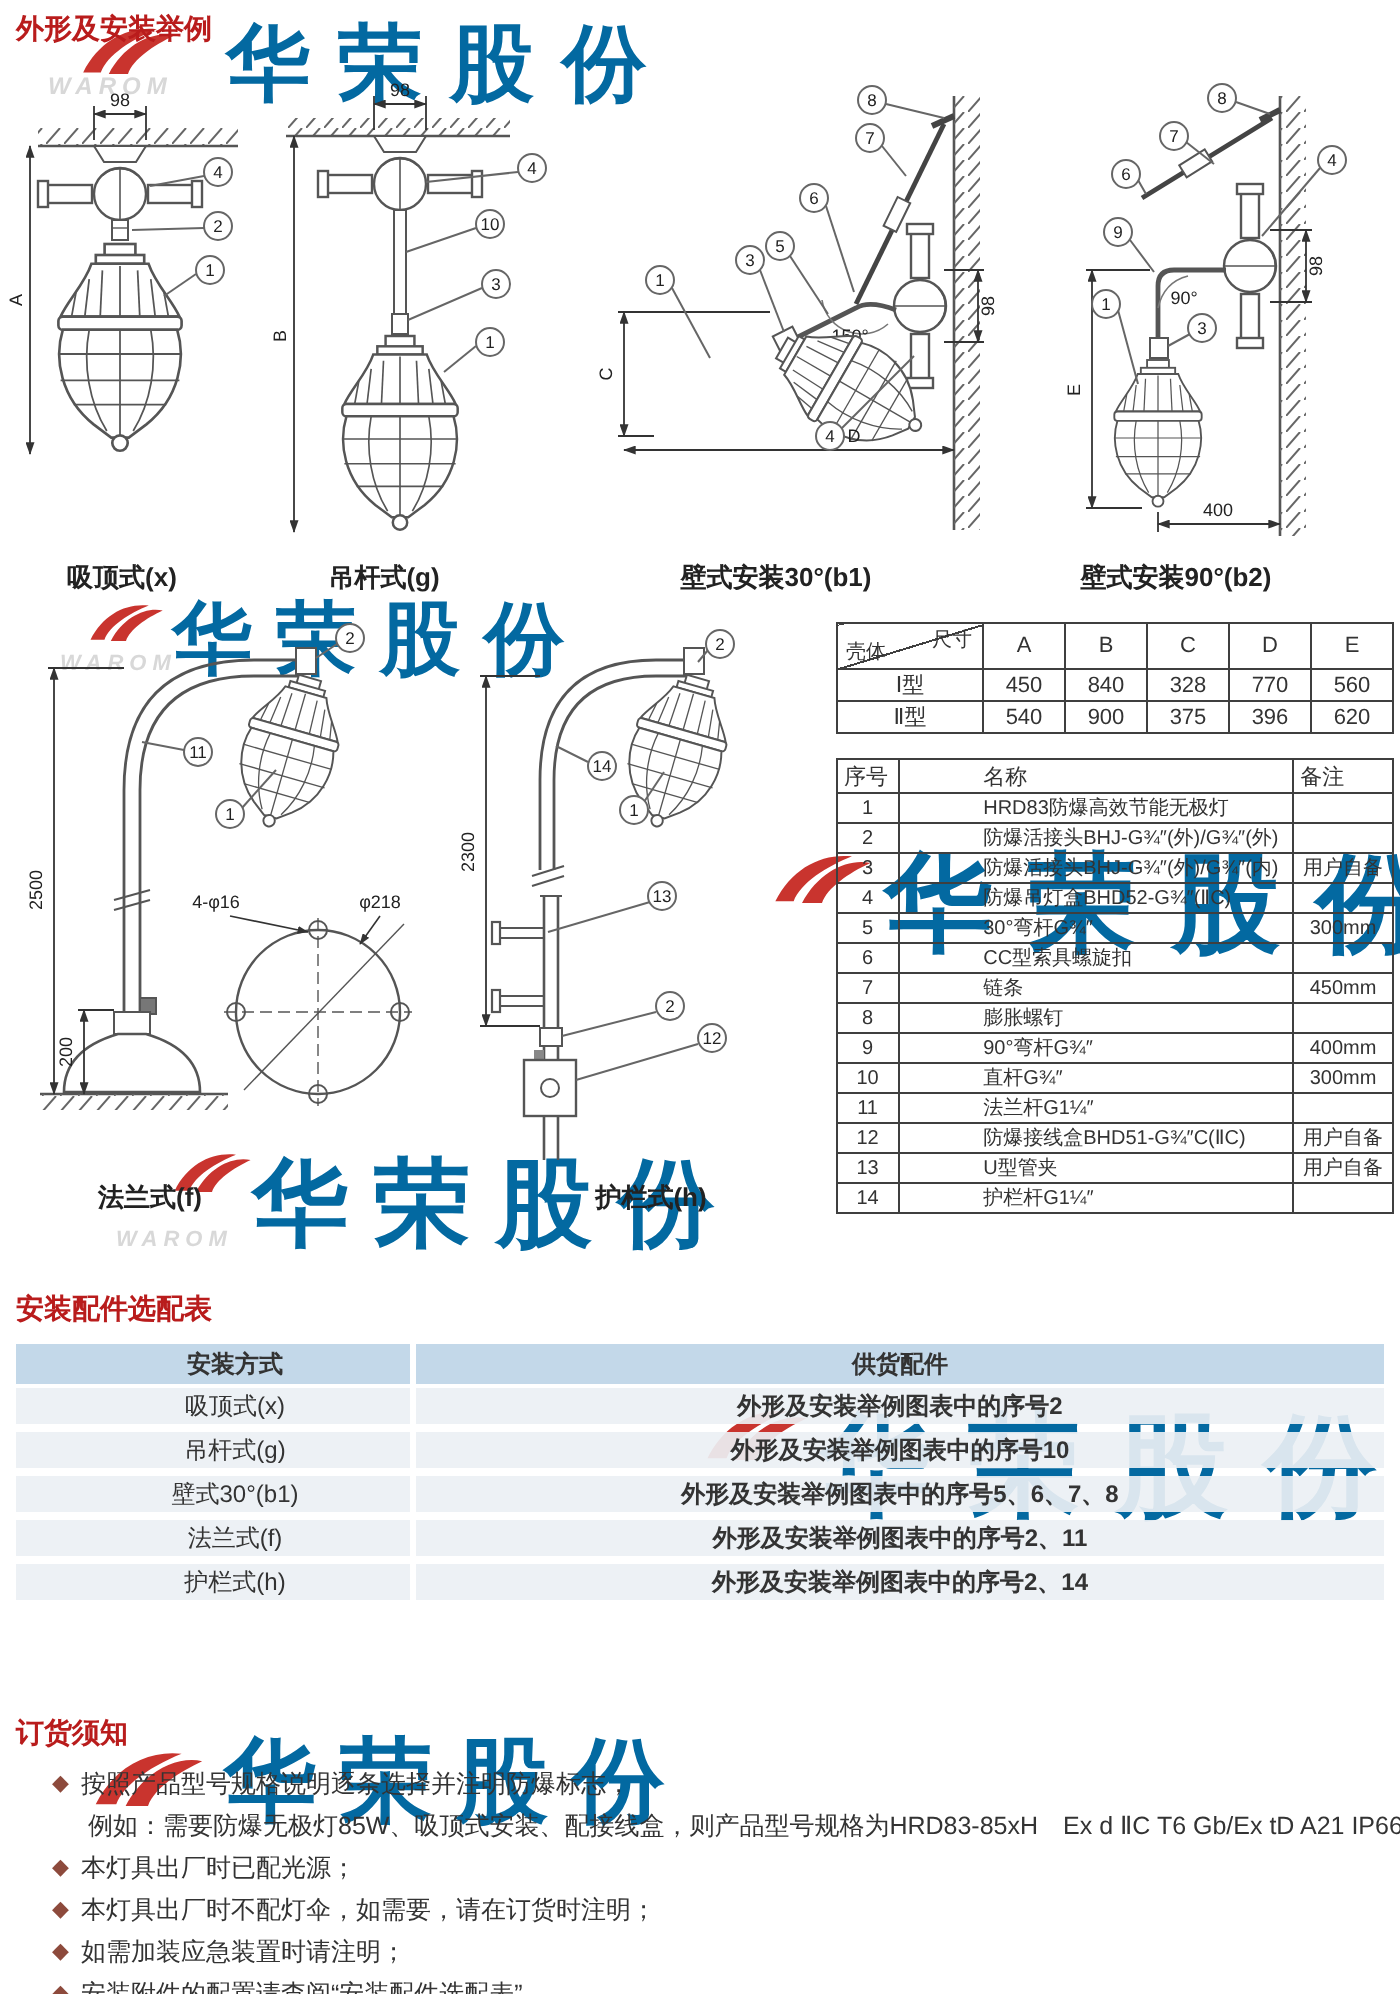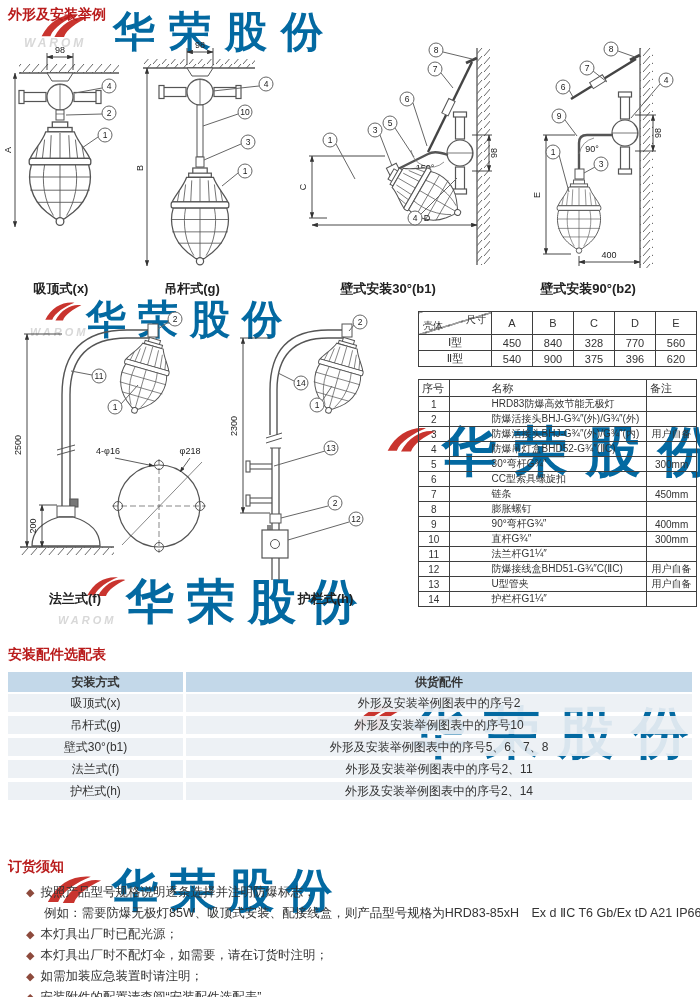--- a/index.html
+++ b/index.html
@@ -31,22 +31,22 @@
   .parts{position:absolute;left:418px;top:379px;width:279px;border-collapse:collapse;z-index:2;font-size:10px;}
   .parts td{border:1px solid #3f3f3f;padding:0 3px;height:13.9px;white-space:nowrap;background:transparent;}
   .parts td.c{text-align:center;padding:0;}
   .parts tr.hd td{height:16px;text-align:left;font-size:11px;}
   .parts td.num{width:32px;}
   .parts td.name{width:172px;padding-left:42px;}
   .parts td.rem{width:58px;text-align:center;}
   
   .acc{position:absolute;left:8px;top:672px;width:684px;z-index:1;font-size:12px;}
   .acc .row{display:flex;height:18px;line-height:18px;margin-bottom:4px;}
-  .acc .c1{width:175px;text-align:center;margin-right:3px;}
-  .acc .c2{flex:1;text-align:center;}
+  .acc .c1{width:175px;text-align:center;margin-right:3px;padding-left:22px;}
+  .acc .c2{flex:1;text-align:center;font-weight:bold;}
   .acc .hrow .c1,.acc .hrow .c2{background:#c3d8e9;font-weight:700;height:20px;line-height:20px;}
   .acc .drow .c1,.acc .drow .c2{background:rgba(236,240,244,0.92);}
   
   .notes{position:absolute;left:26px;top:882px;z-index:1;font-size:12.5px;}
   .notes .line{display:flex;align-items:flex-start;line-height:21px;white-space:nowrap;}
   .notes .dia{color:#8d4a3c;font-size:11px;margin-right:6px;line-height:21px;}
   .notes .ind{padding-left:18px;}
 </style>
 </head>
 <body>

